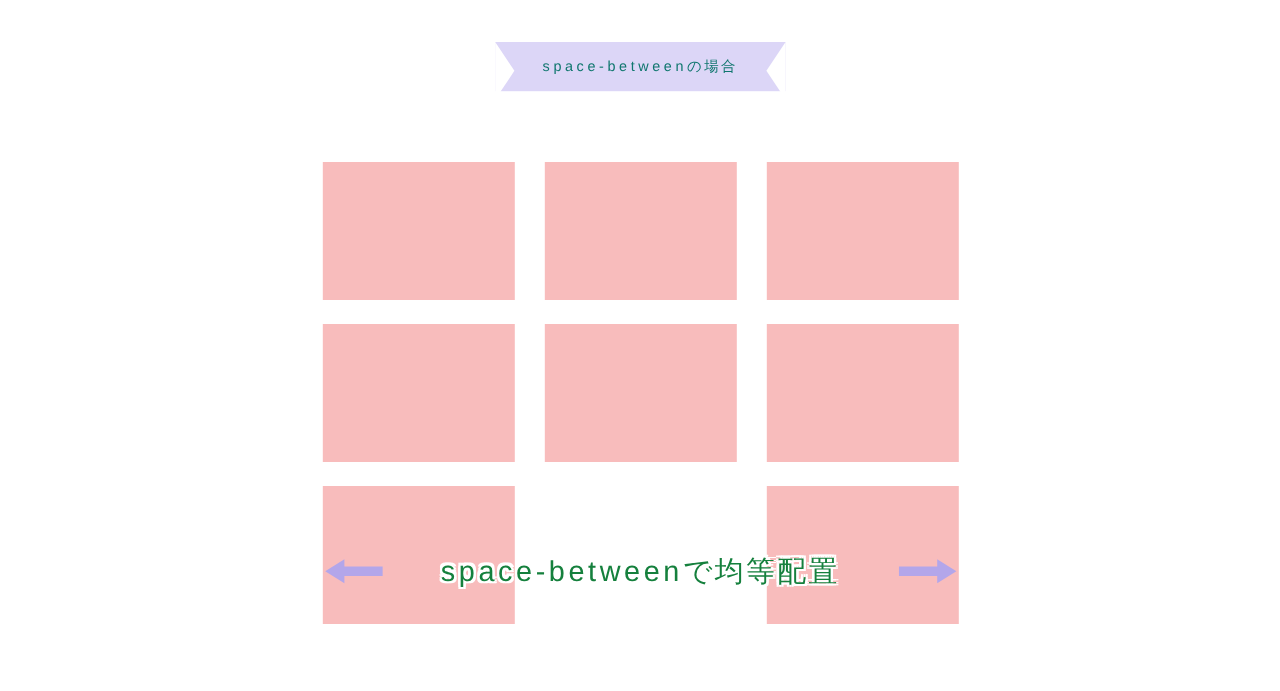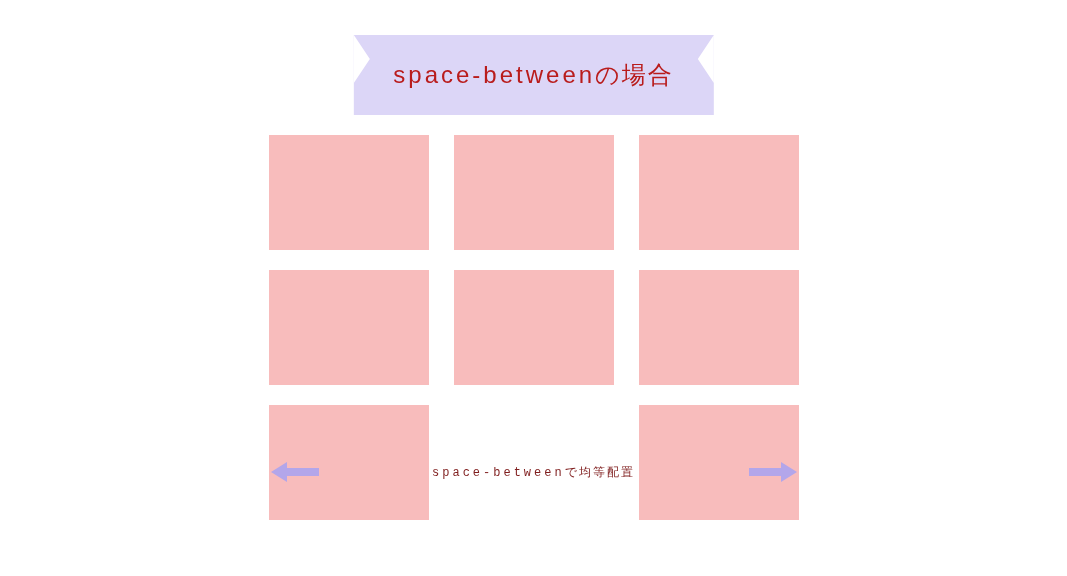--- a/index.html
+++ b/index.html
@@ -13,23 +13,23 @@
       background: #ffffff;
       font-family: "Hiragino Sans", "Yu Gothic", sans-serif;
       position: relative;
     }
     .ribbon {
       position: absolute;
       top: 35px;
       left: 50%;
       transform: translateX(-50%);
       background: #dcd6f7;
-      color: #b91c1c;
-      padding: 24px 40px;
-      font-size: 24px;
+      color: #0f766e;
+      padding: 12px 40px;
+      font-size: 12px;
       letter-spacing: 2px;
       position: absolute;
     }
     .ribbon::before,
     .ribbon::after {
       content: "";
       position: absolute;
       top: 0;
       width: 0;
       height: 0;
@@ -75,34 +75,33 @@
       justify-content: space-between;
     }
     .arrow-left, .arrow-right {
       display: flex;
       align-items: center;
     }
     .arrow-left svg, .arrow-right svg {
       display: block;
     }
     .annotation-text {
-      color: #7f1d1d;
-      font-size: 12px;
+      color: #15803d;
+      font-size: 24px;
       letter-spacing: 2px;
       text-shadow:
         -2px -2px 0 #fff,
          2px -2px 0 #fff,
         -2px  2px 0 #fff,
          2px  2px 0 #fff,
         -2px  0   0 #fff,
          2px  0   0 #fff,
          0   -2px 0 #fff,
          0    2px 0 #fff;
       white-space: nowrap;
-      font-family: Liberation Mono, monospace;
     }
     .annotation-text .code {
       letter-spacing: 3px;
     }
   </style>
 </head>
 <body>
 
 <div class="ribbon">
   <span class="code">space-between</span><span>の場合</span>

